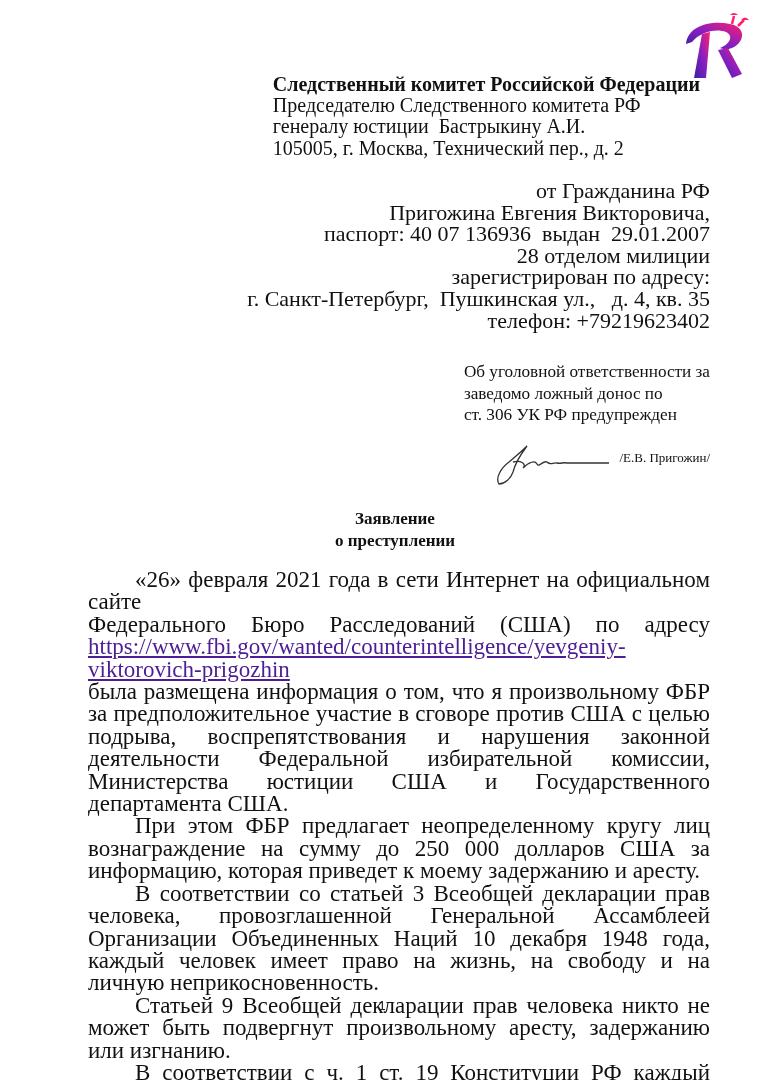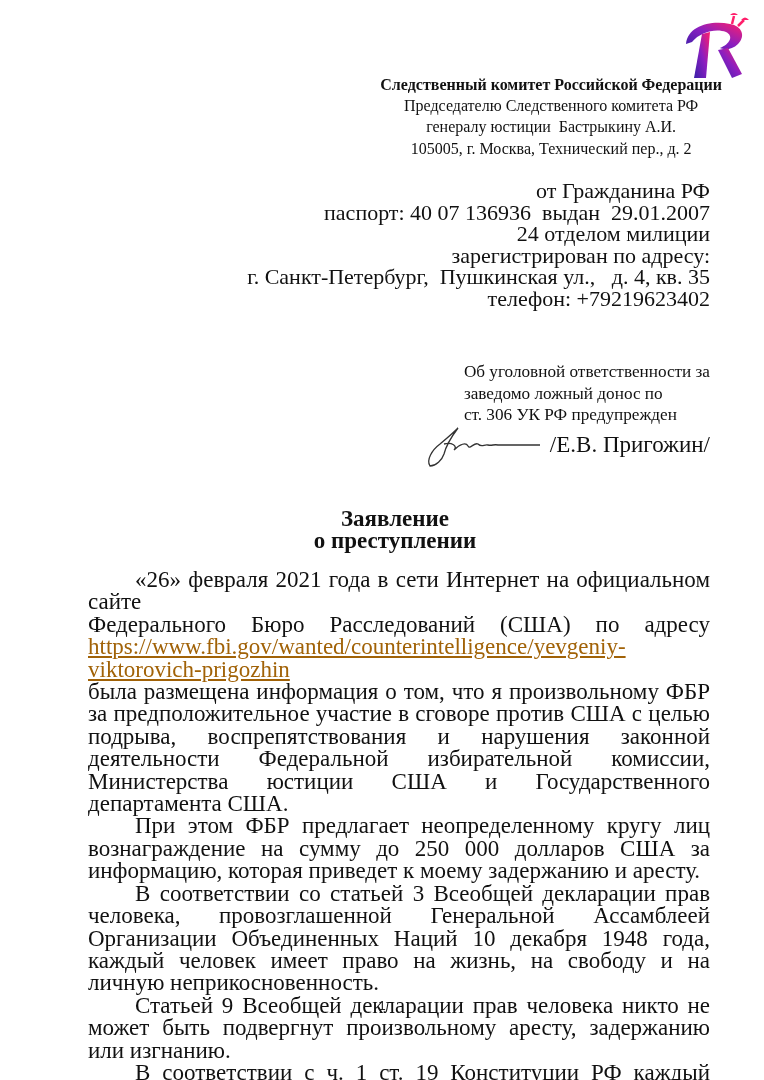--- a/index.html
+++ b/index.html
@@ -17,24 +17,24 @@
   }
   .logo {
     position: absolute;
     left: 680px;
     top: 12px;
     width: 74px;
     height: 68px;
   }
   .header-block {
     position: absolute;
-    right: 42px;
+    right: 64px;
     top: 74px;
-    text-align: center;
-    font-size: 16px;
+    text-align: left;
+    font-size: 20px;
     line-height: 21.2px;
   }
   .header-block .bold {
     font-weight: bold;
   }
   .from-block {
     position: absolute;
     right: 54px;
     top: 180px;
     text-align: right;
@@ -45,42 +45,42 @@
     position: absolute;
     right: 54px;
     top: 361px;
     text-align: left;
     font-size: 17.2px;
     line-height: 21.6px;
   }
   .sign-row {
     position: absolute;
     right: 54px;
-    top: 424px;
+    top: 442px;
     height: 46px;
     display: flex;
     align-items: flex-start;
-    font-size: 23px;
+    font-size: 13px;
   }
   .signature {
     width: 122px;
     height: 46px;
     margin-right: 6px;
   }
   .sign-name {
     padding-top: 8px;
   }
   .title-block {
     position: absolute;
     left: 0;
     width: 764px;
     top: 508px;
     text-align: center;
     font-weight: bold;
-    font-size: 23px;
+    font-size: 17px;
     line-height: 21.6px;
   }
   .title-block div { padding-left: 26px; }
   .body-text {
     position: absolute;
     left: 88px;
     width: 622px;
     top: 569px;
     font-size: 23px;
     line-height: 22.4px;
@@ -91,21 +91,21 @@
     text-indent: 47px;
     text-align: justify;
   }
   .body-text .line-just {
     display: block;
     text-align: justify;
     text-align-last: justify;
   }
   .body-text .noindent { text-indent: 0; }
   .link {
-    color: #a16207;
+    color: #4c1d95;
     text-decoration: underline;
     cursor: pointer;
   }
   .page-num {
     position: absolute;
     left: 0;
     width: 764px;
     top: 998px;
     text-align: center;
     font-family: "Liberation Sans", "DejaVu Sans", sans-serif;
@@ -141,22 +141,23 @@
 
 <div class="header-block">
   <div class="bold">Следственный комитет Российской Федерации</div>
   <div>Председателю Следственного комитета РФ</div>
   <div style="white-space:pre;">генералу юстиции  Бастрыкину А.И.</div>
   <div>105005, г. Москва, Технический пер., д. 2</div>
 </div>
 
 <div class="from-block">
   <div>от Гражданина РФ</div>
+  <div>Пригожина Евгения Викторовича,</div>
   <div style="white-space:pre;">паспорт: 40 07 136936  выдан  29.01.2007</div>
-  <div>24 отделом милиции</div>
+  <div>28 отделом милиции</div>
   <div>зарегистрирован по адресу:</div>
   <div style="white-space:pre;">г. Санкт-Петербург,  Пушкинская ул.,   д. 4, кв. 35</div>
   <div>телефон: +79219623402</div>
 </div>
 
 <div class="warn-block">
   <div>Об уголовной ответственности за</div>
   <div>заведомо ложный донос по</div>
   <div>ст. 306 УК РФ предупрежден</div>
 </div>

